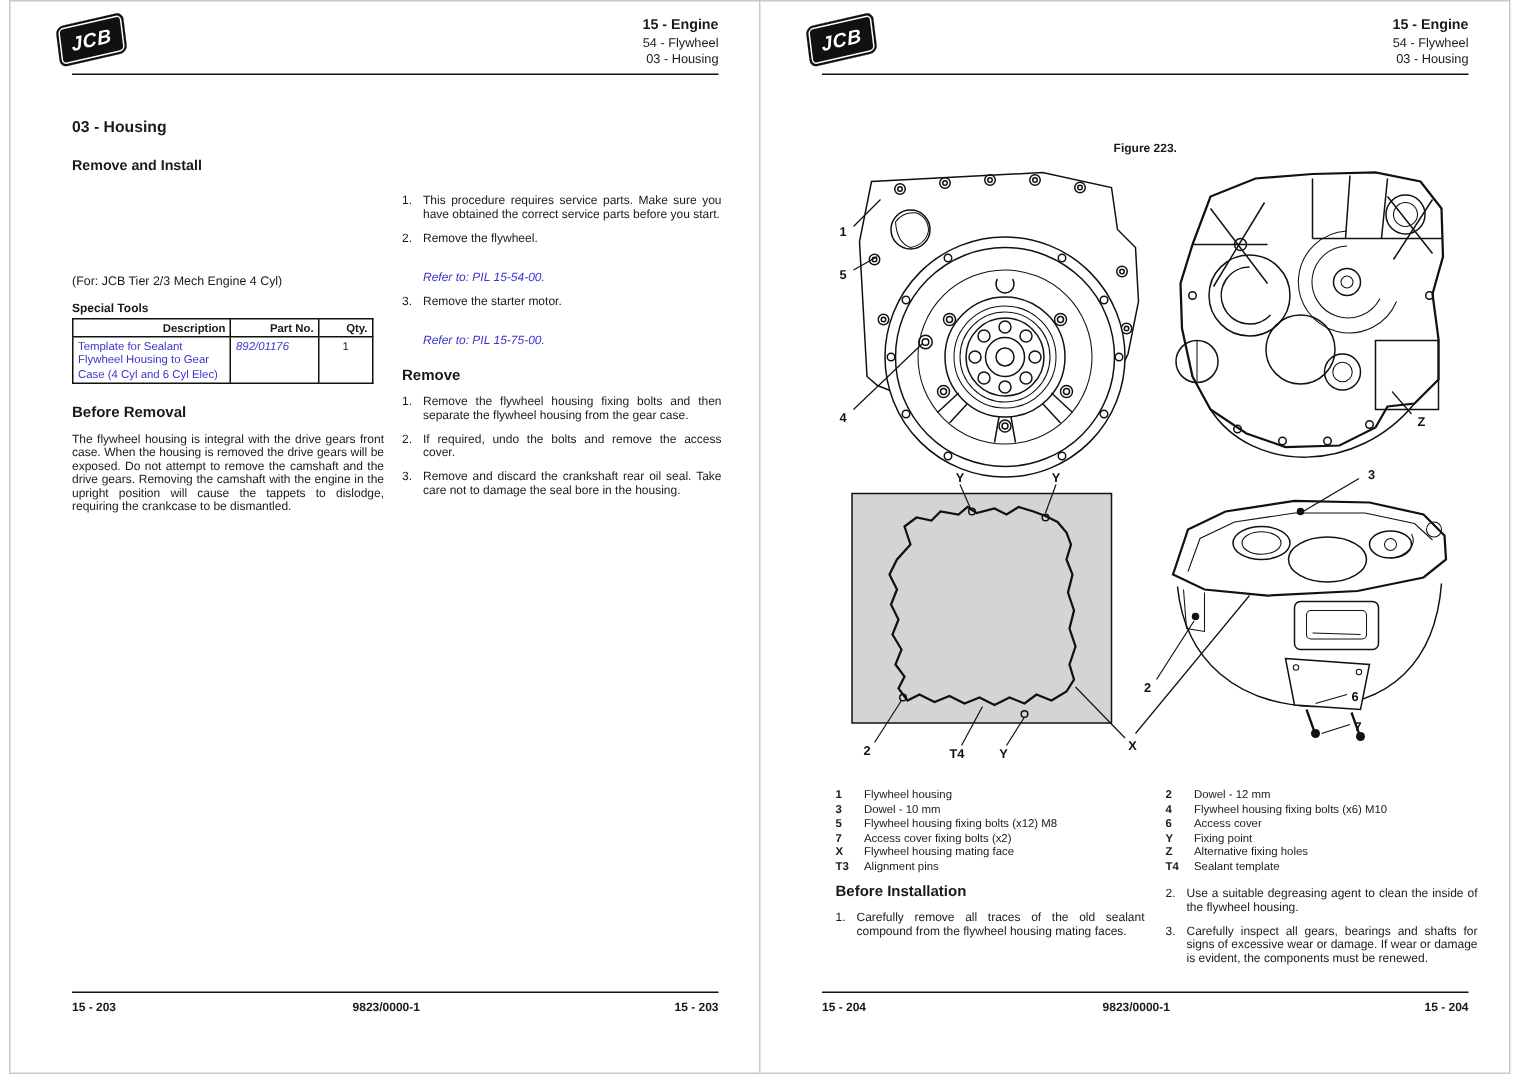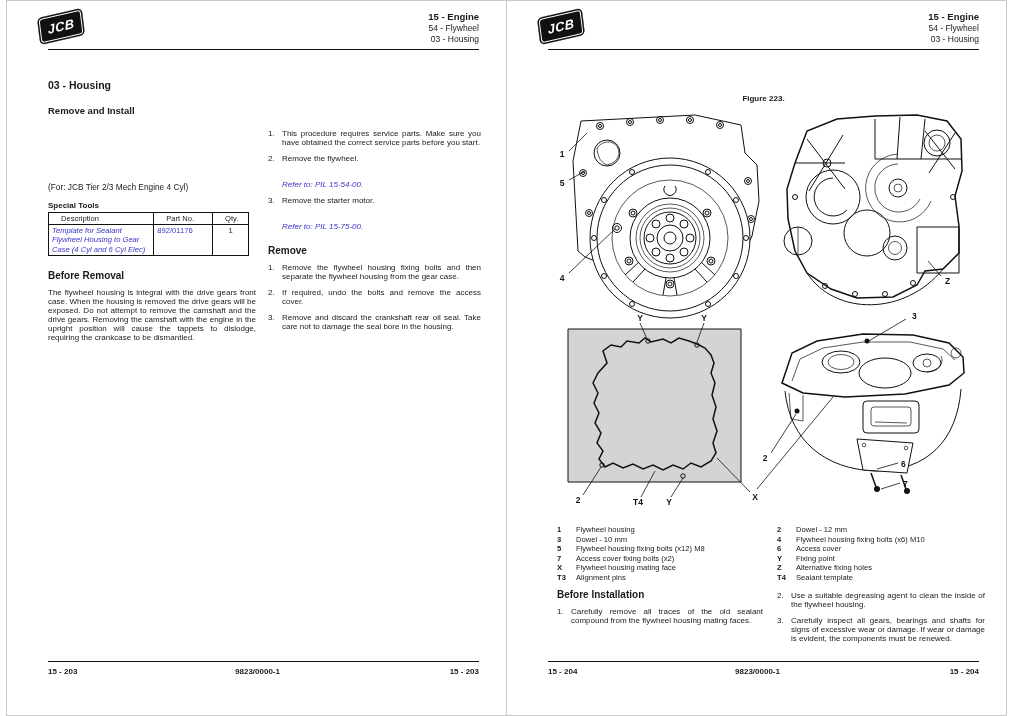--- a/index.html
+++ b/index.html
@@ -43,23 +43,23 @@
 
   
   .ptitle{position:absolute;top:78px;left:41px;font-size:10.5px;font-weight:bold;}
   .psub{position:absolute;top:104px;left:41px;font-size:9.5px;font-weight:bold;}
   .col-a{position:absolute;top:141px;left:41px;width:208px;}
   .col-b{position:absolute;top:129px;left:261px;width:213px;}
   .forline{font-size:8.3px;margin-bottom:9px;margin-top:40px;}
   .minihead{font-size:8px;font-weight:bold;margin-bottom:2px;}
   table.tools{border-collapse:collapse;width:201px;font-size:7.6px;}
   table.tools th,table.tools td{border:1px solid #111;padding:1px 3px;vertical-align:top;}
-  table.tools th{font-weight:normal;text-align:left;padding-left:12px;}
-  td.c-desc{width:106px;color:var(--link-blue);line-height:1.25;font-style:italic;}
-  td.c-part{width:59px;color:var(--link-blue);}
+  table.tools th{font-weight:bold;text-align:right;padding-left:12px;}
+  td.c-desc{width:106px;color:var(--link-blue);line-height:1.25;}
+  td.c-part{width:59px;color:var(--link-blue);font-style:italic;}
   td.c-qty{width:36px;text-align:center;}
   .sechead{font-size:10px;font-weight:bold;margin:14px 0 8px 0;}
   .para{font-size:8px;line-height:1.12;text-align:justify;}
   .li{display:flex;margin-bottom:7px;font-size:8px;line-height:1.12;}
   .li .num{flex:0 0 14px;}
   .li .txt{flex:1;text-align:justify;}
   .refer{margin:16px 0 8px 14px;font-size:8px;color:var(--link-blue);cursor:pointer;font-style:italic;}
 
   
   .figcap{position:absolute;top:93px;left:41px;right:27px;text-align:center;font-size:8px;font-weight:bold;}

